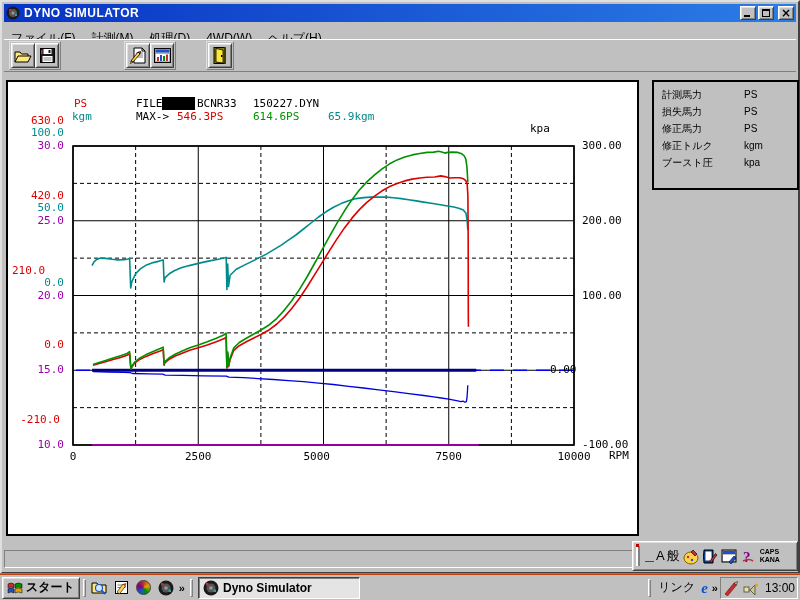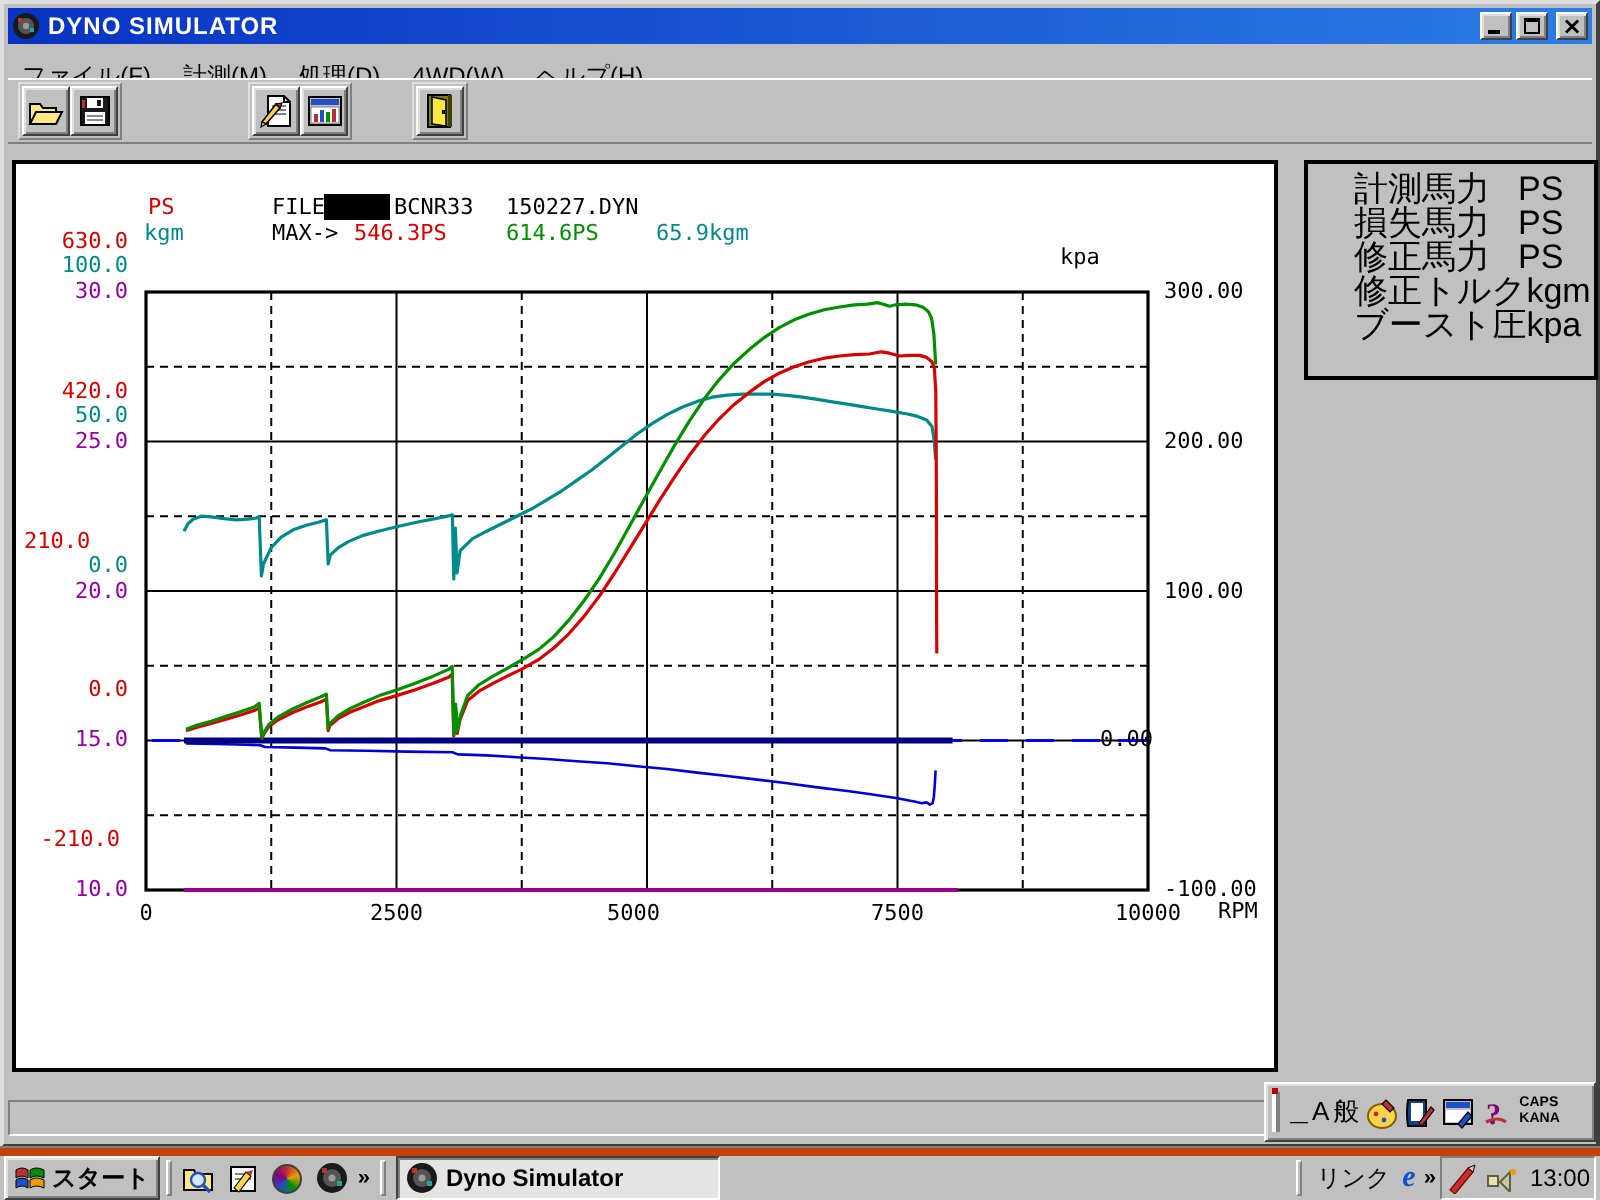--- a/index.html
+++ b/index.html
@@ -38,40 +38,40 @@
   
   .chart-panel { position:absolute; left:4px; top:78px; width:633px; height:456px; background:#fff; border:2px solid #000; }
   .chart-panel svg { position:absolute; left:0; top:0; }
   .ctext { position:absolute; font-family:"DejaVu Sans Mono","Liberation Mono",monospace; font-size:11px; line-height:12px; white-space:nowrap; }
   .redact { position:absolute; left:154px; top:15px; width:33px; height:13px; background:#000; }
   .axlabels { position:absolute; inset:0; pointer-events:none; }
   .ax-lab { position:absolute; font-family:"DejaVu Sans Mono","Liberation Mono",monospace; font-size:11px; line-height:11px; white-space:nowrap; }
 
   
   .legend-panel { position:absolute; left:650px; top:78px; width:147px; height:110px; background:#c0c0c0; border:2px solid #000; padding:4px 0 0 8px; }
-  .legend-row { font-size:17px; line-height:17px; color:#000; white-space:nowrap;margin-left:15px; }
+  .legend-row { font-size:10px; line-height:17px; color:#000; white-space:nowrap; }
   .legend-row .lbl { display:inline-block; min-width:82px; }
 
   .statusbar { position:absolute; left:2px; top:548px; width:792px; height:18px; background:#c0c0c0;
     border:1px solid; border-color:#808080 #ffffff #ffffff #808080; }
 
   
   .ime-bar { position:absolute; left:632px; top:541px; width:166px; height:30px; background:#c0c0c0;
     border:1px solid; border-color:#ffffff #404040 #404040 #ffffff; box-shadow: inset 1px 1px 0 #dfdfdf, inset -1px -1px 0 #808080;
     display:flex; align-items:center; padding:0 2px; }
   .ime-grip { width:4px; height:20px; border-left:2px solid #fff; border-right:2px solid #808080; margin:0 3px 0 1px; position:relative; }
   .ime-grip::before { content:""; position:absolute; left:-2px; top:-2px; width:3px; height:3px; background:#c00000; }
   .ime-mode { font-size:13px; color:#000; margin-right:2px; font-family:"Liberation Sans",sans-serif; }
   .ime-ico { width:17px; height:17px; margin:0 1px; }
   .ime-locks { display:flex; flex-direction:column; justify-content:center; margin-left:2px; }
   .ime-locks span { font-size:7px; line-height:8px; font-weight:bold; color:#000; }
 
   
   .taskbar { position:absolute; left:0; top:574px; width:800px; height:26px; background:#c0c0c0;
-    border-top:4px solid #c2410c; box-shadow:0 -1px 0 #808080; display:flex; align-items:center; padding:0 2px; }
+    border-top:1px solid #c2410c; box-shadow:0 -1px 0 #808080; display:flex; align-items:center; padding:0 2px; }
   .start-btn { height:22px; padding:0 4px; display:flex; align-items:center; background:#c0c0c0;
     border:1px solid; border-color:#ffffff #404040 #404040 #ffffff; box-shadow: inset 1px 1px 0 #dfdfdf, inset -1px -1px 0 #808080; }
   .start-btn span { font-size:12px; font-weight:bold; margin-left:3px; }
   .ql-icon { width:18px; height:18px; margin:0 2px; display:flex; align-items:center; justify-content:center; }
   .chev { font-size:11px; font-weight:bold; padding:0 2px; color:#000; }
   .task-btn { height:22px; width:162px; margin-left:2px; display:flex; align-items:center; padding:0 4px;
     background:#e4e4e4; border:1px solid; border-color:#404040 #ffffff #ffffff #404040; box-shadow: inset 1px 1px 0 #808080; }
   .task-btn span { font-size:12px; font-weight:bold; margin-left:4px; white-space:nowrap; overflow:hidden; }
   .tb-spacer { flex:1 1 auto; }
   .links-label { font-size:12px; margin:0 4px; }

